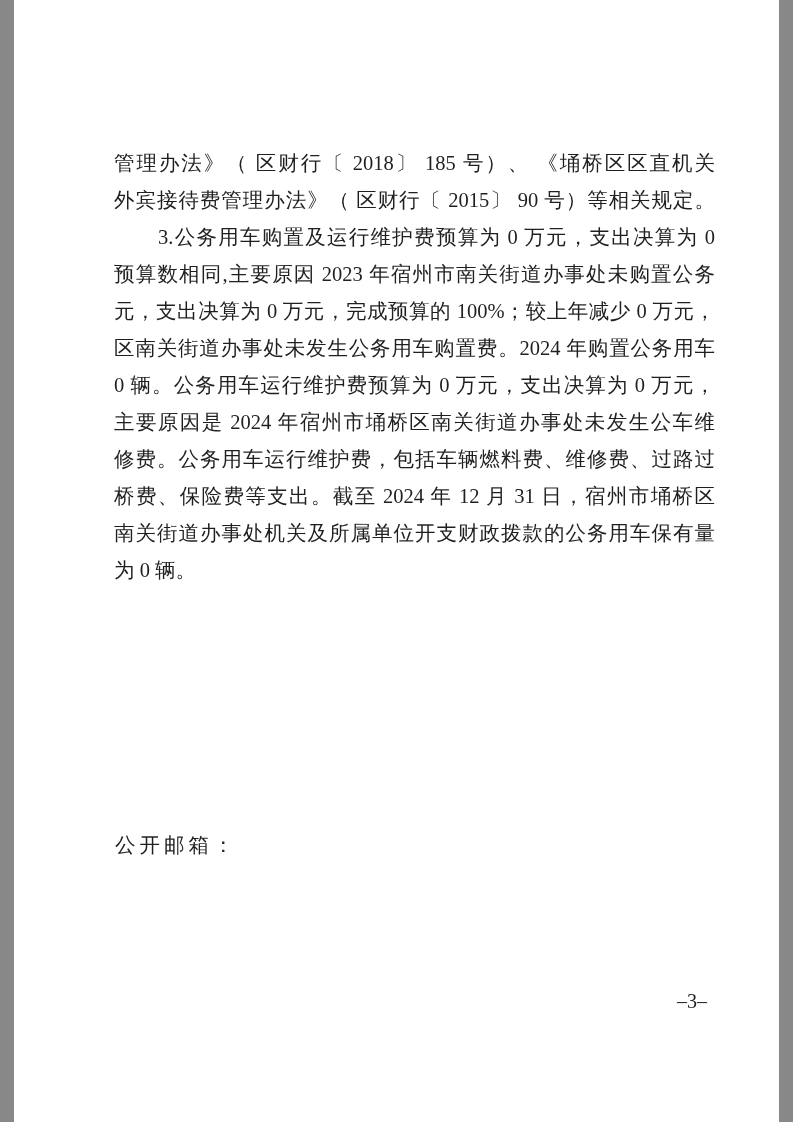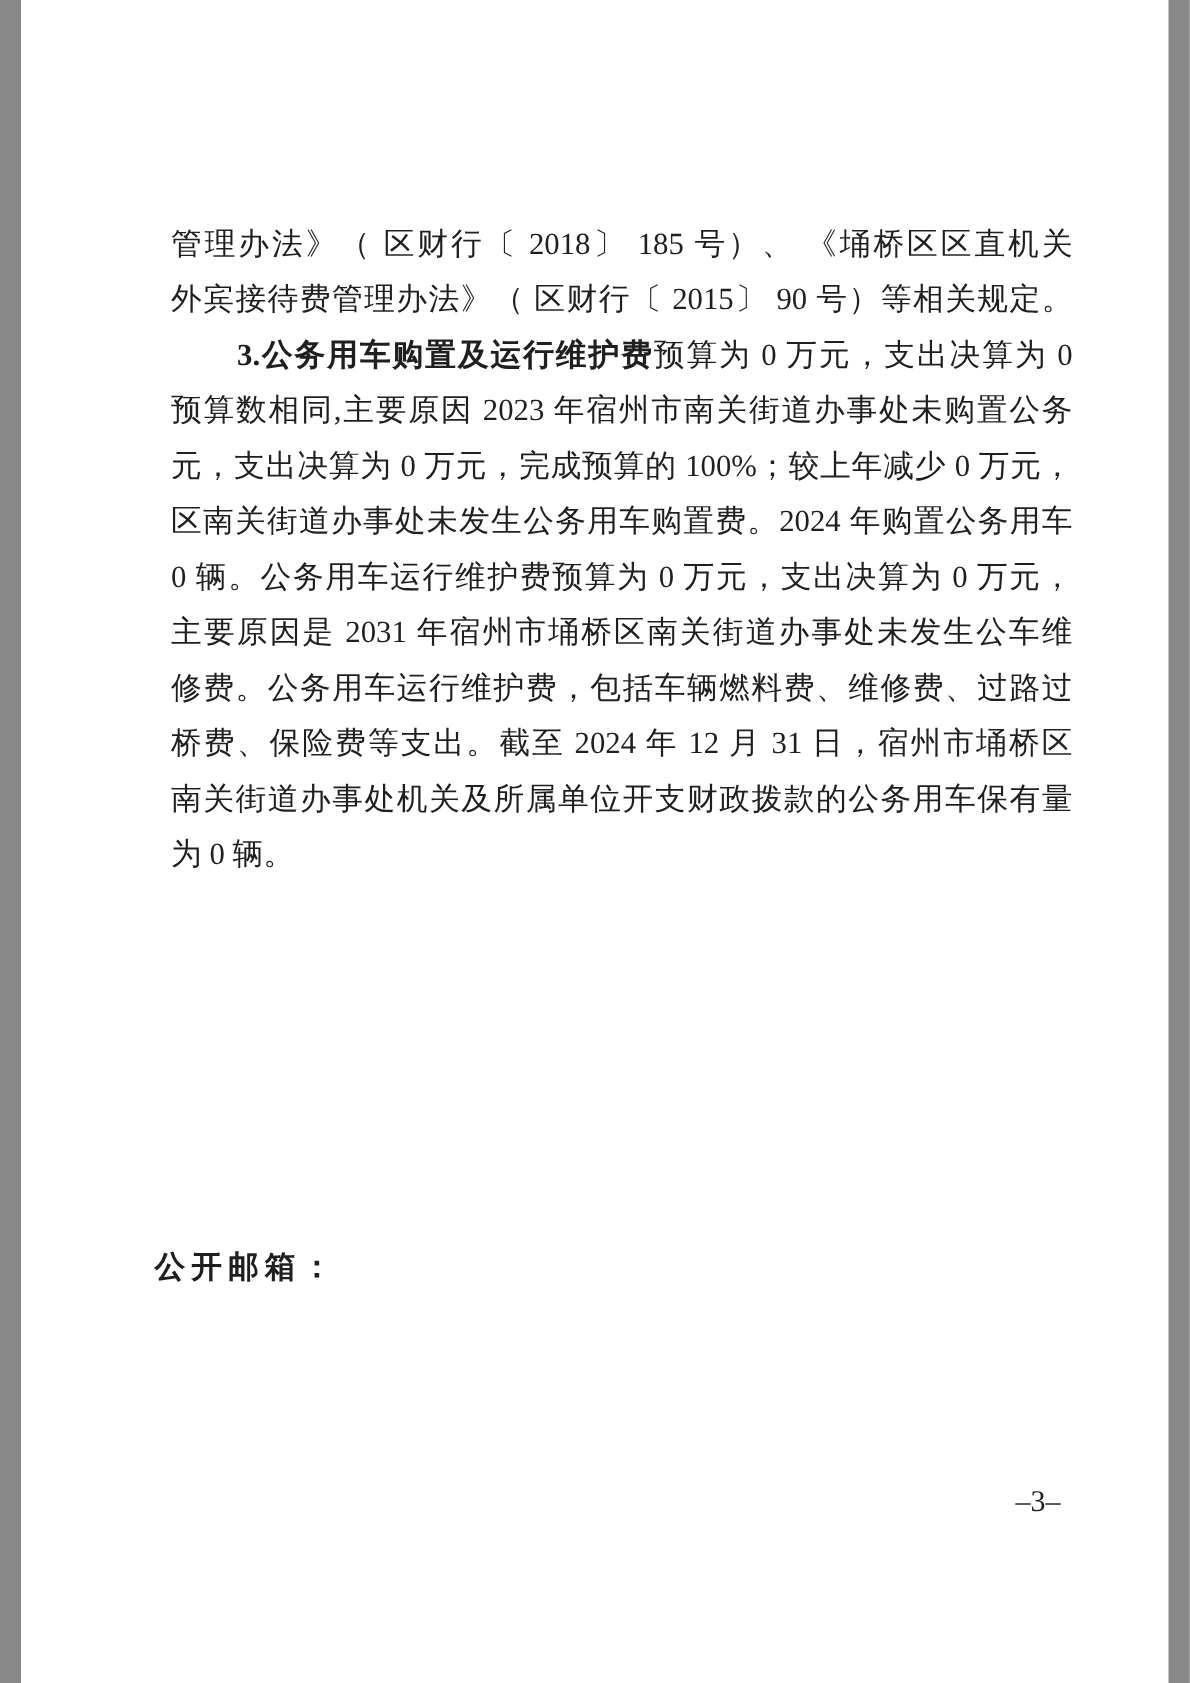--- a/index.html
+++ b/index.html
@@ -37,30 +37,29 @@
     text-justify: inter-character;
     white-space: normal;
   }
   .line.j {
     text-align-last: justify;
   }
   .line.indent {
     text-indent: 44px;
   }
   .bold {
-    font-weight: bold;
+    font-weight: normal;
   }
   .email-line {
     position: absolute;
-    left: 89px;
+    left: 101px;
     top: 827px;
     font-size: 20.5px;
     line-height: 37px;
     letter-spacing: 4px;
-    font-weight: bold;
   }
   .page-number {
     position: absolute;
     left: 656px;
     top: 987px;
     width: 44px;
     text-align: center;
     font-size: 20px;
     line-height: 28px;
     color: #1f1f1f;
@@ -77,21 +76,21 @@
       <div class="line j">管理办法》（ 区财行〔 2018〕 185 号）、 《埇桥区区直机关</div>
       <div class="line j">外宾接待费管理办法》（ 区财行〔 2015〕 90 号）等相关规定。</div>
     </div>
 
     <div class="para">
       <div class="line j indent"><span class="bold">3.公务用车购置及运行维护费</span><span>预算为 0 万元，支出决算为 0</span></div>
       <div class="line j">预算数相同,主要原因 2023 年宿州市南关街道办事处未购置公务</div>
       <div class="line j">元，支出决算为 0 万元，完成预算的 100%；较上年减少 0 万元，</div>
       <div class="line j">区南关街道办事处未发生公务用车购置费。2024 年购置公务用车</div>
       <div class="line j">0 辆。公务用车运行维护费预算为 0 万元，支出决算为 0 万元，</div>
-      <div class="line j">主要原因是 2031 年宿州市埇桥区南关街道办事处未发生公车维</div>
+      <div class="line j">主要原因是 2024 年宿州市埇桥区南关街道办事处未发生公车维</div>
       <div class="line j">修费。公务用车运行维护费，包括车辆燃料费、维修费、过路过</div>
       <div class="line j">桥费、保险费等支出。截至 2024 年 12 月 31 日，宿州市埇桥区</div>
       <div class="line j">南关街道办事处机关及所属单位开支财政拨款的公务用车保有量</div>
       <div class="line">为 0 辆。</div>
     </div>
 
   </div>
 
   <div class="email-line">公开邮箱：</div>
 

